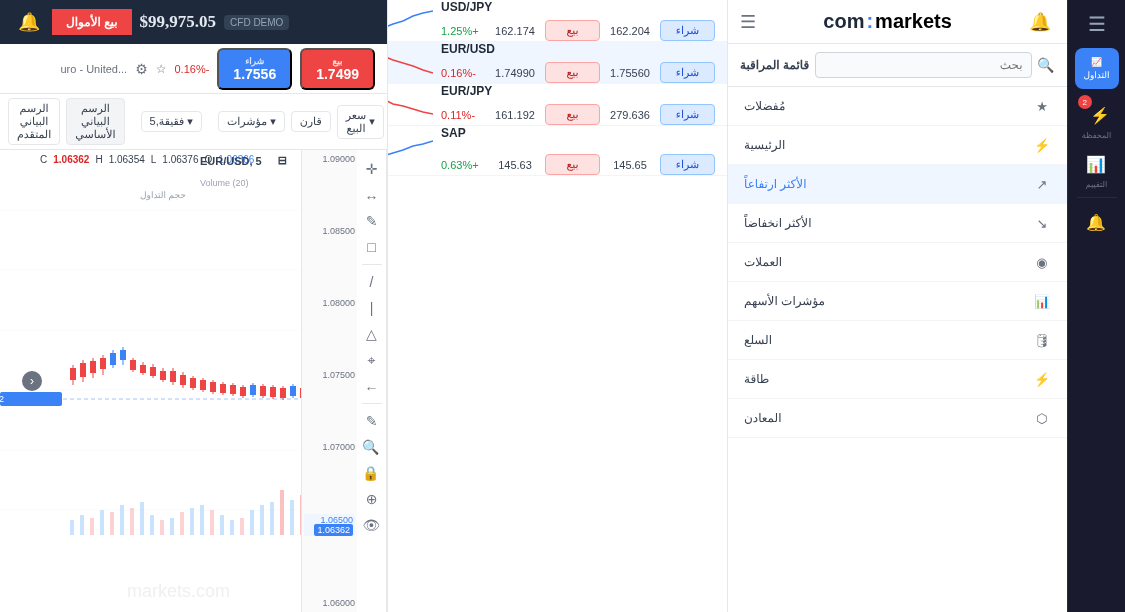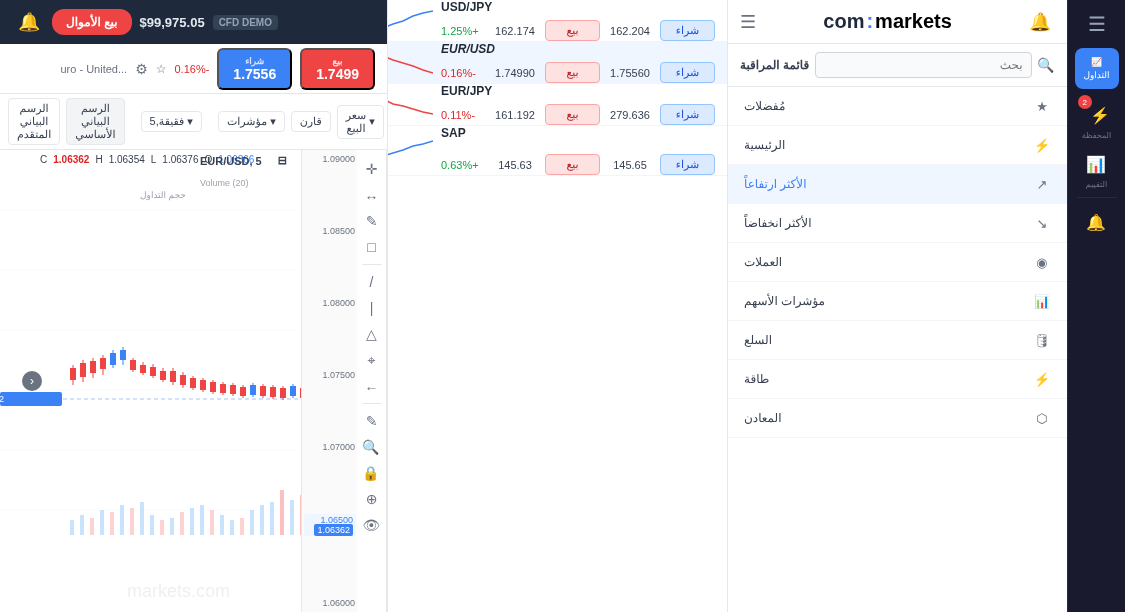--- a/index.html
+++ b/index.html
@@ -180,36 +180,36 @@
       padding: 0 8px;
       display: flex;
       align-items: center;
       height: 44px;
       gap: 8px;
       flex-shrink: 0;
       direction: ltr;
     }
     .account-info {
       color: #e2e8f0;
-      font-size: 13px;
+      font-size: 17px;
       font-weight: bold;
+      font-family: Liberation Serif, serif;
     }
     .demo-badge {
       background: #334155;
       color: #94a3b8;
       font-size: 10px;
       padding: 2px 6px;
       border-radius: 4px;
-      font-weight: bold;
     }
     .sell-header-btn {
       background: #ef4444;
       color: white;
       border: none;
-      border-radius: 12px;
+      border-radius: 0;
       padding: 6px 14px;
       font-size: 12px;
       font-weight: bold;
       cursor: pointer;
     }
 
     .chart-instrument-bar {
       background: #fff;
       padding: 6px 12px;
       display: flex;
@@ -502,21 +502,21 @@
         <span class="change-pct change-pos">+1.25%</span>
       </div>
     </div>
     <svg class="sparkline" viewBox="0 0 60 30">
       <polyline points="0,25 10,22 20,18 30,15 40,10 50,7 60,5" fill="none" stroke="#3b82f6" stroke-width="1.5"></polyline>
     </svg>
   </div>
 
   <div class="instrument-row active">
     <div style="display:flex;flex-direction:column;align-items:flex-end;flex:1;gap:6px;">
-      <div style="font-size:12px;font-weight:bold;color:#1f2937;text-align:right;font-style:italic;">EUR/USD</div>
+      <div style="font-size:12px;font-weight:bold;color:#1f2937;text-align:right;">EUR/USD</div>
       <div style="display:flex;gap:4px;align-items:center;">
         <button class="buy-btn">شراء</button>
         <span class="price-val">1.75560</span>
         <button class="sell-btn">بيع</button>
         <span class="price-val">1.74990</span>
         <span class="change-pct change-neg">-0.16%</span>
       </div>
     </div>
     <svg class="sparkline" viewBox="0 0 60 30">
       <polyline points="0,5 10,8 20,12 30,15 40,18 50,22 60,25" fill="none" stroke="#ef4444" stroke-width="1.5"></polyline>

